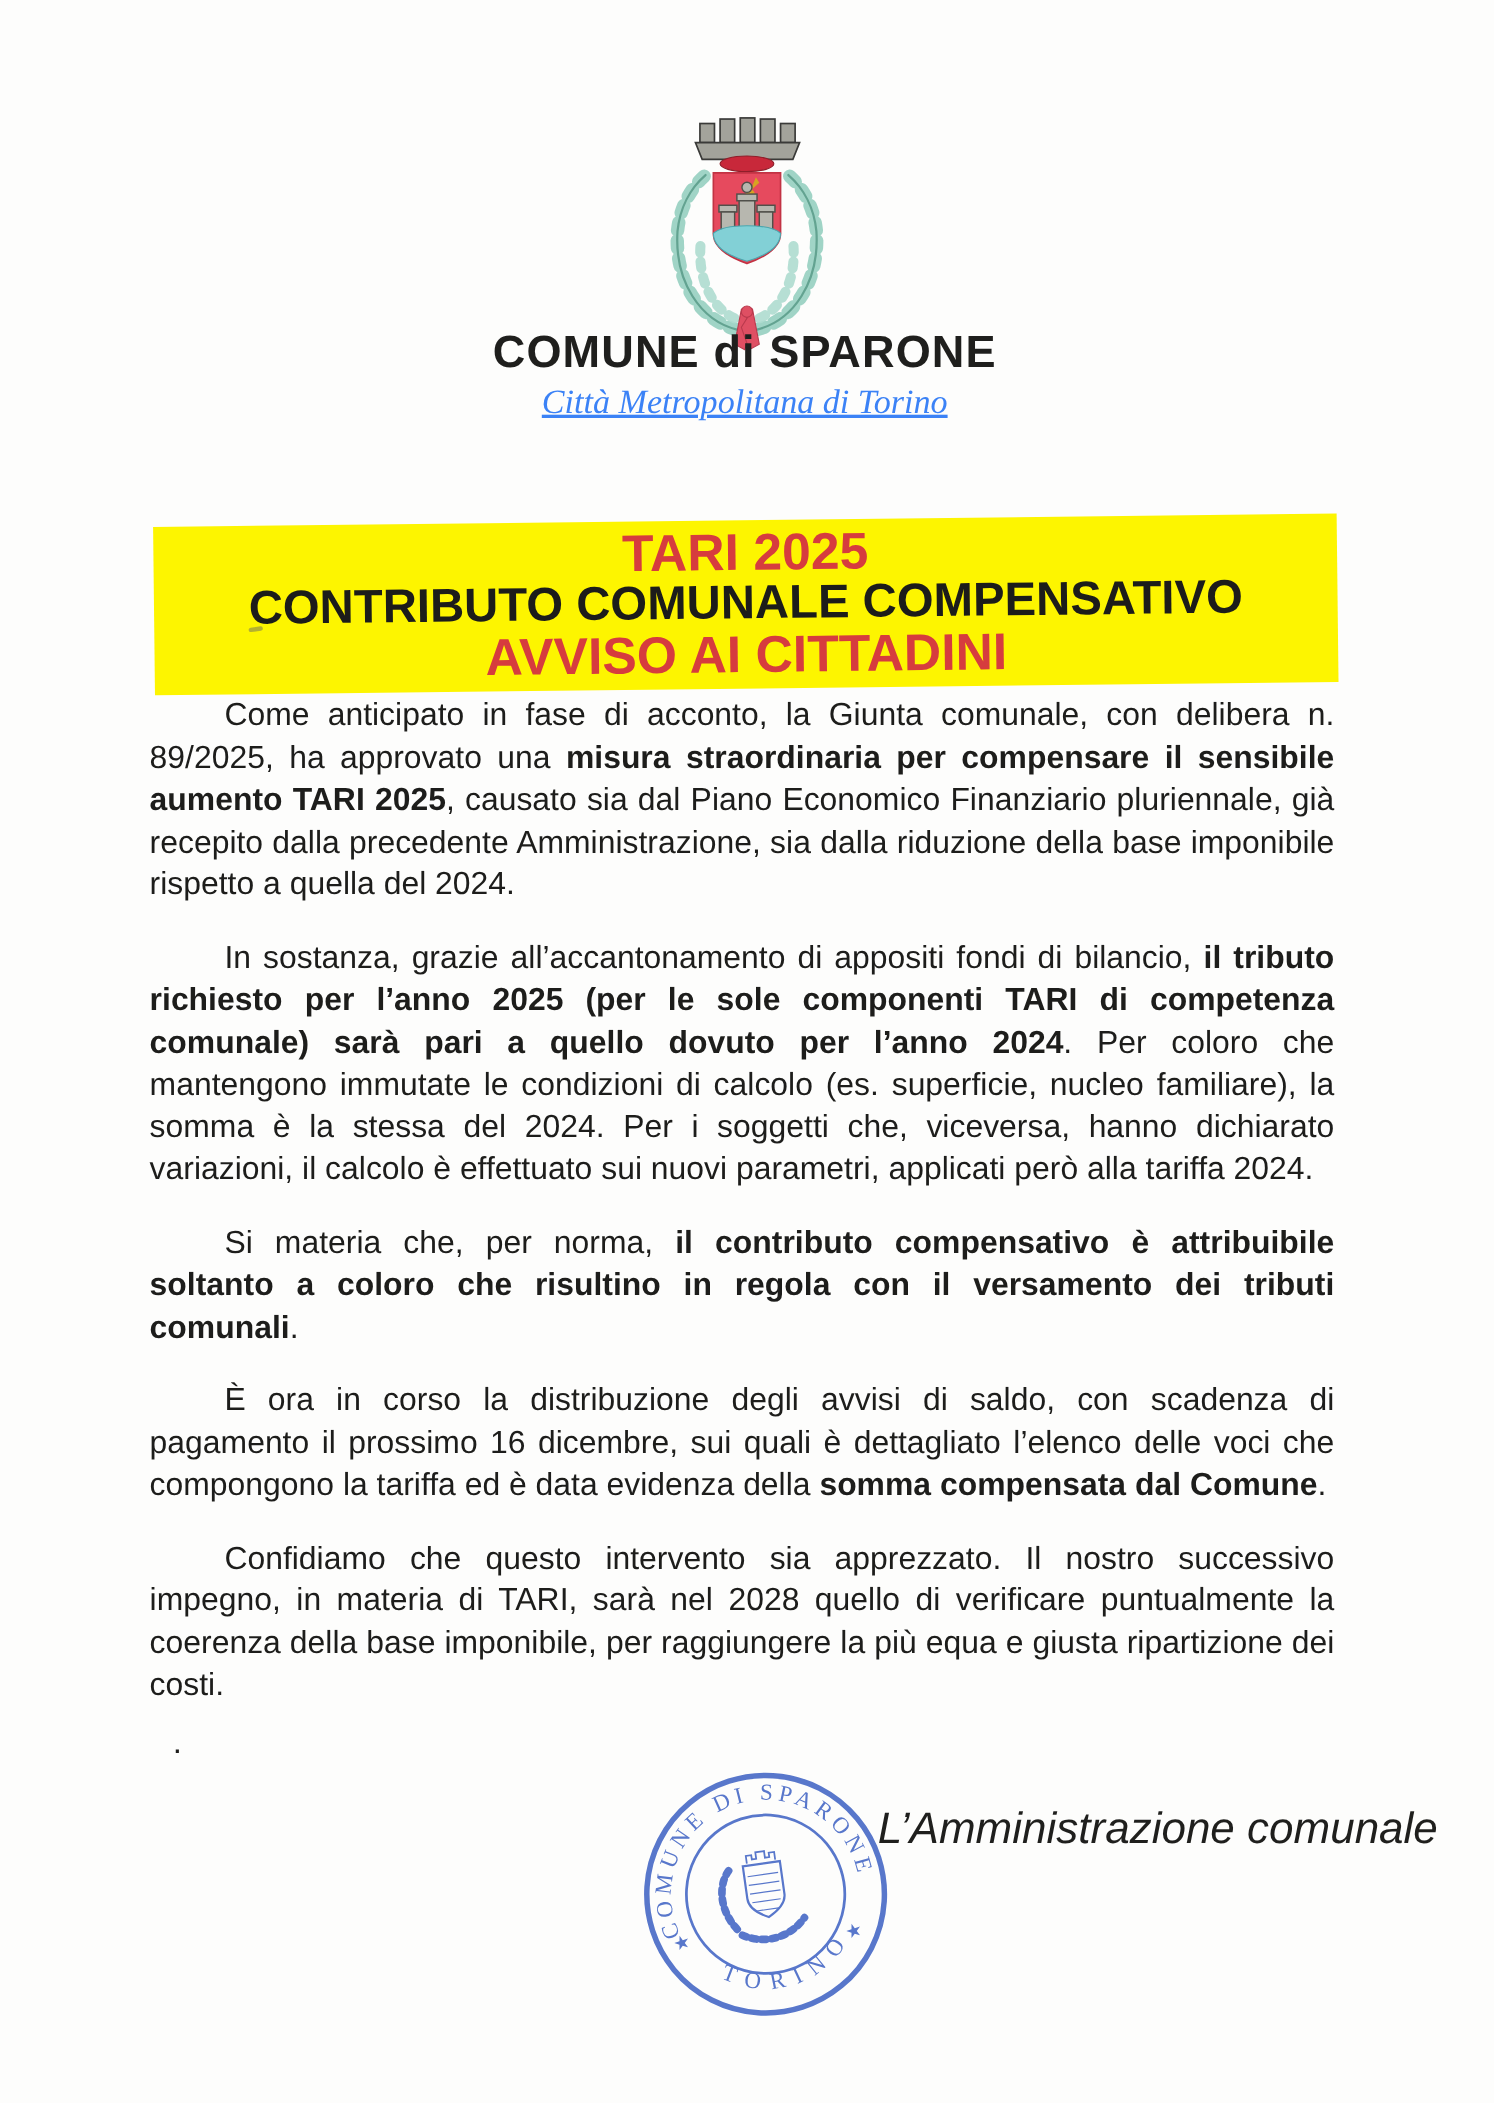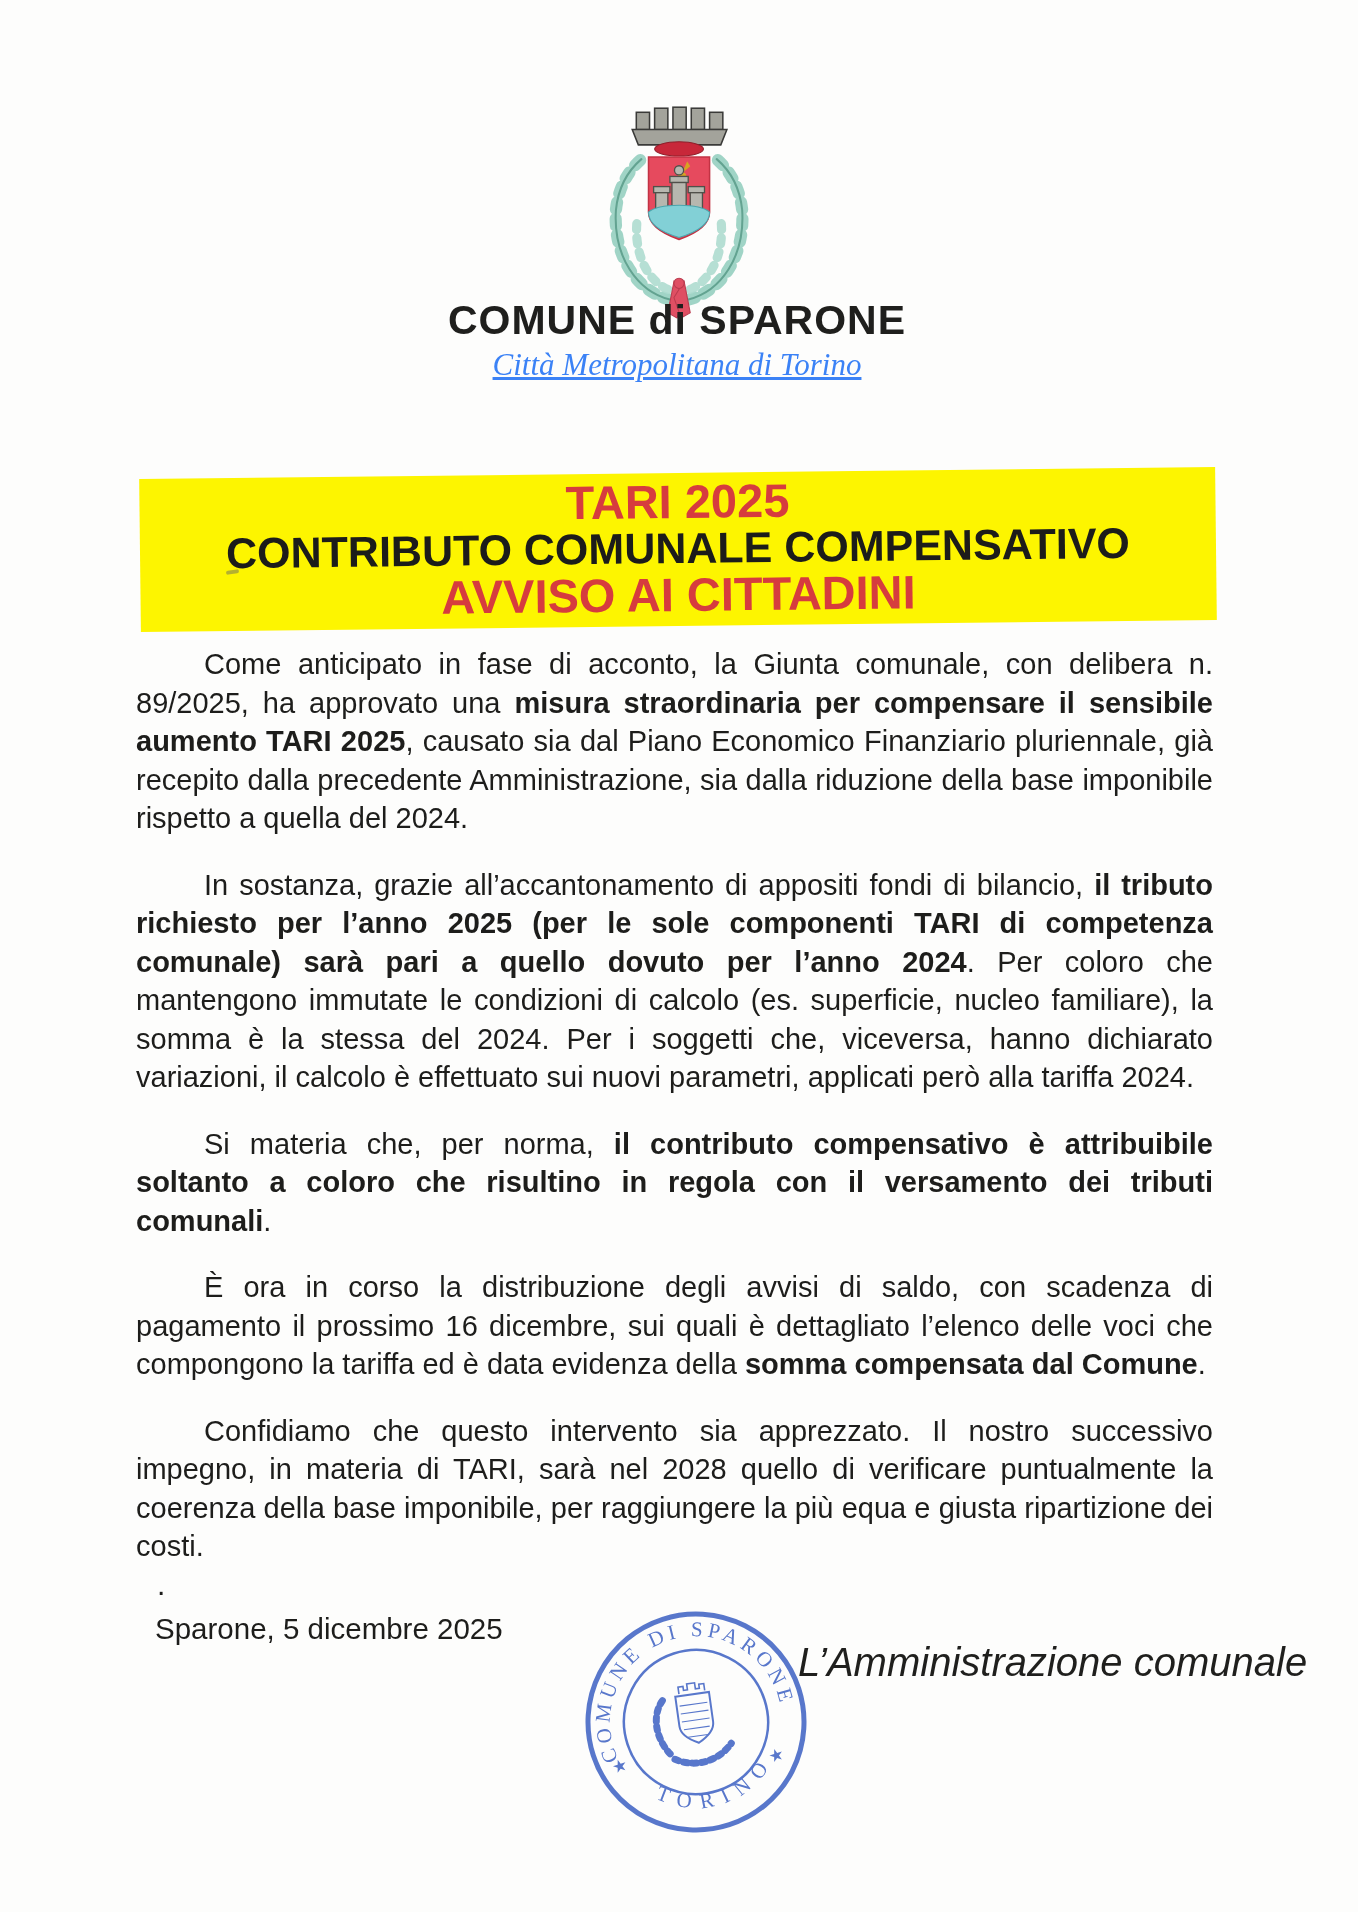--- a/index.html
+++ b/index.html
@@ -37,21 +37,21 @@
   .banner .l2{font-size:43px;line-height:46px;font-weight:bold;color:var(--banner-black);}
   .banner .l3{font-size:47px;line-height:47px;font-weight:bold;color:var(--accent-red);}
 
   .artifact{
     position:absolute;left:226px;top:570px;width:13px;height:4px;
     background:#6b6b60;opacity:.5;border-radius:2px;transform:rotate(-8deg);
   }
 
   main{position:absolute;left:136px;top:628px;width:1077px;}
   .para{
-    margin:17px 0 28px 0;font-size:29px;line-height:38.5px;
+    margin:3px 0 28px 0;font-size:29px;line-height:38.5px;
     text-align:justify;text-indent:68px;color:var(--text-black);
   }
   .para b{font-weight:bold;}
 
   .stray-dot{position:absolute;left:157px;top:1568px;font-size:30px;}
   .dateline{position:absolute;left:155px;top:1612px;font-size:29.5px;}
 
   .stamp{position:absolute;left:578px;top:1604px;opacity:.92;}
   .seal-ring{stroke:var(--stamp-blue);fill:none;}
   .seal-text{fill:var(--stamp-blue);font-family:"Liberation Serif",serif;}
@@ -123,21 +123,20 @@
 
   <main id="paragraphs">
       <p class="para"><span>Come anticipato in fase di acconto, la Giunta comunale, con delibera n. 89/2025, ha approvato una </span><b>misura straordinaria per compensare il sensibile aumento TARI 2025</b><span>, causato sia dal Piano Economico Finanziario pluriennale, già recepito dalla precedente Amministrazione, sia dalla riduzione della base imponibile rispetto a quella del 2024.</span></p>
       <p class="para"><span>In sostanza, grazie all’accantonamento di appositi fondi di bilancio, </span><b>il tributo richiesto per l’anno 2025 (per le sole componenti TARI di competenza comunale) sarà pari a quello dovuto per l’anno 2024</b><span>. Per coloro che mantengono immutate le condizioni di calcolo (es. superficie, nucleo familiare), la somma è la stessa del 2024. Per i soggetti che, viceversa, hanno dichiarato variazioni, il calcolo è effettuato sui nuovi parametri, applicati però alla tariffa 2024.</span></p>
       <p class="para"><span>Si materia che, per norma, </span><b>il contributo compensativo è attribuibile soltanto a coloro che risultino in regola con il versamento dei tributi comunali</b><span>.</span></p>
       <p class="para"><span>È ora in corso la distribuzione degli avvisi di saldo, con scadenza di pagamento il prossimo 16 dicembre, sui quali è dettagliato l’elenco delle voci che compongono la tariffa ed è data evidenza della </span><b>somma compensata dal Comune</b><span>.</span></p>
       <p class="para"><span>Confidiamo che questo intervento sia apprezzato. Il nostro successivo impegno, in materia di TARI, sarà nel 2028 quello di verificare puntualmente la coerenza della base imponibile, per raggiungere la più equa e giusta ripartizione dei costi.</span></p>
     </main>
 
   <div class="stray-dot">.</div>
-  <div class="dateline">Sparone, 5 dicembre 2025</div>
 
   <svg class="stamp" width="236" height="236" viewBox="-118 -118 236 236" aria-hidden="true">
     <g transform="rotate(-18)">
       <circle class="seal-ring" r="108" stroke-width="5"></circle>
       <circle class="seal-ring" r="72" stroke-width="2.5"></circle>
       <defs>
         <path id="sealTop" d="M -83.1,22.3 A 86,86 0 1 1 83.1,22.3"></path>
         <path id="sealBot" d="M -74.5,43 A 86,86 0 0 0 74.5,43"></path>
       </defs>
       <text class="seal-text" font-size="21" letter-spacing="4.5">

